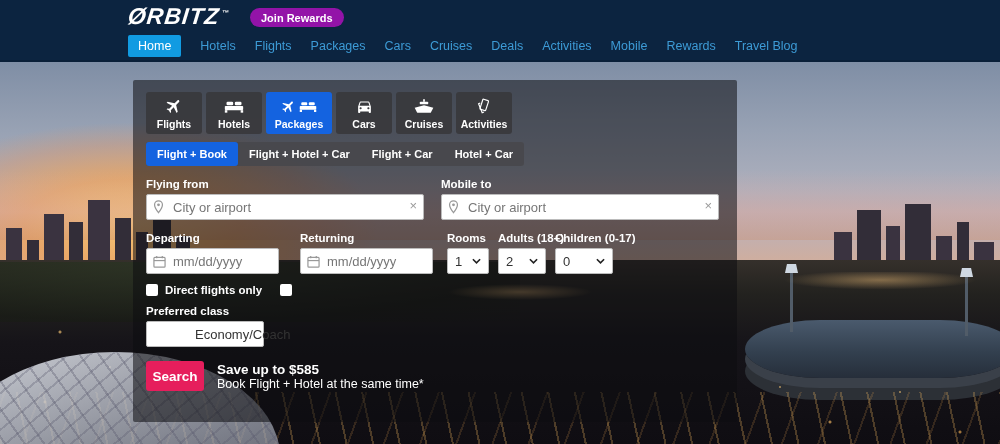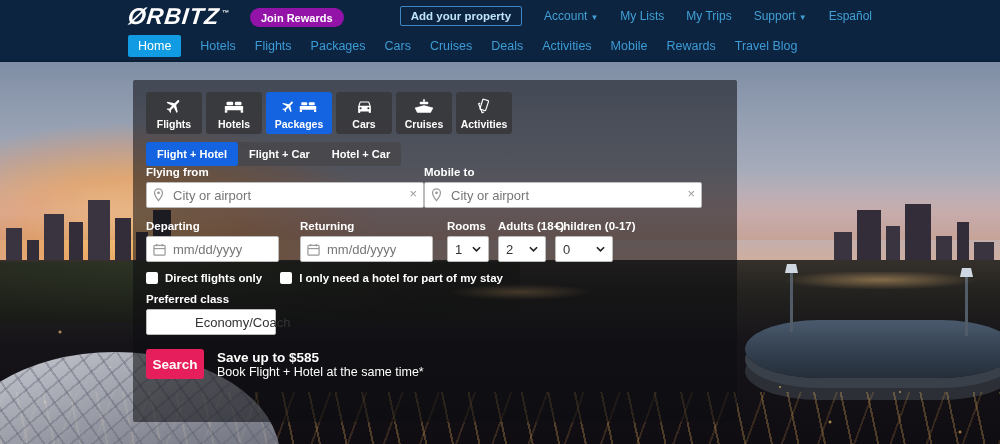--- a/index.html
+++ b/index.html
@@ -69,60 +69,52 @@
   .tab.wide { width:66px; }
   .tab.active { background:#1463e0; }
   .tab .ticon { display:flex; gap:3px; align-items:center; height:20px; margin-bottom:2px; }
   .tab .tlabel { color:#fff; font-size:10.5px; font-weight:bold; }
 
   .subtabs { display:inline-flex; margin-top:8px; background:rgba(72,72,76,.92); border-radius:3px; height:24px; align-items:center; }
   .subtab { color:#fff; font-size:11px; font-weight:bold; padding:0 11px; height:24px; display:flex; align-items:center; border-radius:3px; cursor:pointer; white-space:nowrap; }
   .subtab.active { background:#1463e0; }
 
   .flabel { color:#fff; font-size:11.5px; font-weight:bold; margin-bottom:4px; white-space:nowrap; }
-  .row1 { display:flex; margin-top:0; }
+  .row1 { display:flex; gap:17px; margin-top:12px; }
   .fieldwrap { position:relative; }
   .tinput { width:100%; height:26px; border:1px solid #bbb; border-radius:2px; background:#fff; font-size:13px; font-family:inherit; color:#333; padding:0 22px 0 26px; }
   .tinput::placeholder { color:#767676; }
   .pin, .cal { position:absolute; left:7px; top:6px; }
   .clearx { position:absolute; right:7px; top:4px; color:#9a9a9a; font-size:13px; cursor:pointer; }
 
   .row2 { display:flex; margin-top:12px; }
   .dsel { height:26px; background:#fff; border:1px solid #bbb; border-radius:2px; display:flex; align-items:center; justify-content:space-between; padding:0 7px; font-size:13px; color:#333; cursor:pointer; }
 
   .cbrow { display:flex; align-items:center; gap:7px; margin-top:10px; }
   .cbox { width:12px; height:12px; background:#fff; border-radius:2px; cursor:pointer; flex:none; }
   .cblabel { color:#fff; font-size:11.5px; font-weight:bold; margin-right:11px; }
 
   .advrow { margin-top:11px; color:#fff; font-size:11.5px; font-weight:bold; cursor:pointer; display:flex; align-items:center; gap:5px; }
   .preflabel { margin-top:9px; }
-  .prefsel { width:130px; margin-top:0;padding-left:48px; }
+  .prefsel { width:118px; margin-top:0;padding-left:48px; }
 
   .searchrow { display:flex; align-items:center; margin-top:14px; }
   .searchbtn { width:58px; height:30px; background:#e61e5c; color:#fff; border:none; border-radius:3px; font-size:13.5px; font-weight:bold; font-family:inherit; cursor:pointer; }
   .promo { margin-left:13px; }
   .promo-title { color:#fff; font-size:13.5px; font-weight:bold; }
   .promo-sub { color:#fff; font-size:12.5px; margin-top:0; }
 </style>
 </head>
 <body>
 
 <div class="stage">
 
   <header class="topbar">
     <div class="logo"><span>ØRBITZ</span><sup>™</sup></div>
     <button class="join-rewards">Join Rewards</button>
-    <div class="top-right">
-      <button class="add-property">Add your property</button>
-      <span class="toplink"><span>Account</span><span class="chev">▼</span></span>
-      <span class="toplink">My Lists</span>
-      <span class="toplink">My Trips</span>
-      <span class="toplink"><span>Support</span><span class="chev">▼</span></span>
-      <span class="toplink">Español</span>
-    </div>
   </header>
 
   <nav class="mainnav">
     <span class="navitem active">Home</span>
     <span class="navitem">Hotels</span>
     <span class="navitem">Flights</span>
     <span class="navitem">Packages</span>
     <span class="navitem">Cars</span>
     <span class="navitem">Cruises</span>
     <span class="navitem">Deals</span>
@@ -226,21 +218,22 @@
                   <rect x="8.5" y="3.5" width="8" height="14" rx="1" transform="rotate(18 12 10)"></rect>
                   <path d="M7 8l-2.2 1 4.8 12 2.4-1"></path>
                 </g>
               </svg>
           </span>
           <span class="tlabel">Activities</span>
         </div>
       </div>
 
       <div class="subtabs">
-        <span class="subtab active">Flight + Hotel</span>
+        <span class="subtab active">Flight + Book</span>
+        <span class="subtab">Flight + Hotel + Car</span>
         <span class="subtab">Flight + Car</span>
         <span class="subtab">Hotel + Car</span>
       </div>
 
       
       <div class="row1">
         <div style="width:278px">
           <div class="flabel">Flying from</div>
           <div class="fieldwrap">
             <input class="tinput" placeholder="City or airport" style="">
@@ -325,21 +318,20 @@
               </svg>
           </div>
         </div>
       </div>
 
       
       <div class="cbrow">
         <span class="cbox"></span>
         <span class="cblabel">Direct flights only</span>
         <span class="cbox"></span>
-        <span class="cblabel">I only need a hotel for part of my stay</span>
       </div>
 
       
 
       
       <div class="flabel preflabel">Preferred class</div>
       <div class="dsel prefsel">
         <span>Economy/Coach</span>
         <svg width="9" height="6" viewBox="0 0 10 6">
             <path d="M1 1l4 4 4-4" fill="none" stroke="#222" stroke-width="1.8"></path>

